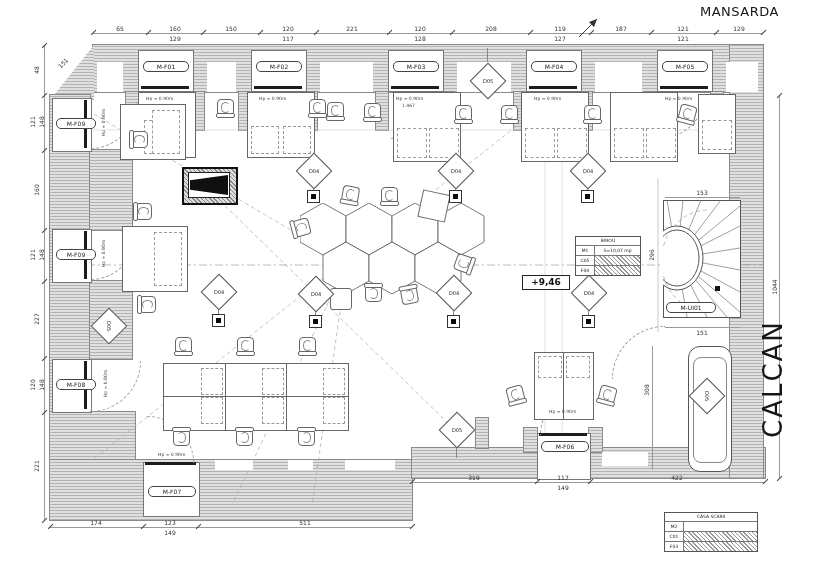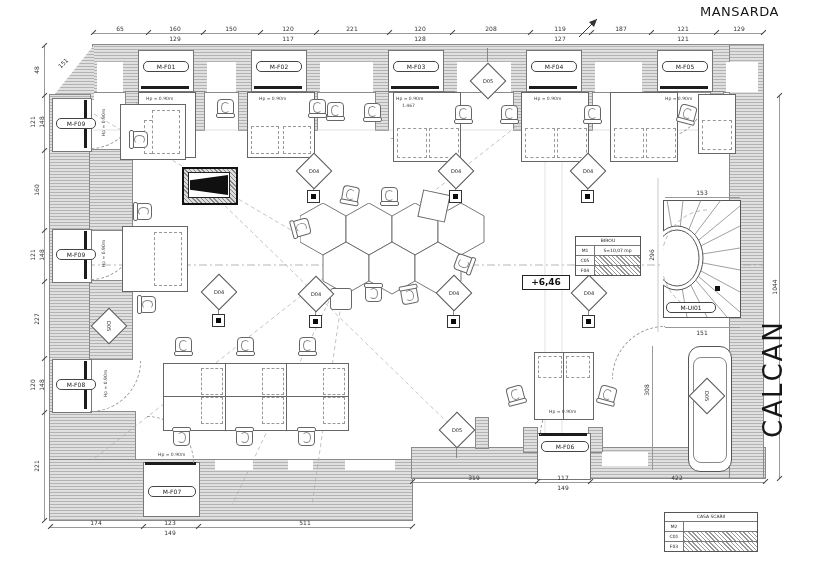--- a/index.html
+++ b/index.html
@@ -317,21 +317,21 @@
   <div class="conn" style="left:588px;top:305px;height:10px"></div>
 
   <div class="spot" style="left:307px;top:190px"></div>
   <div class="spot" style="left:449px;top:190px"></div>
   <div class="spot" style="left:581px;top:190px"></div>
   <div class="spot" style="left:212px;top:314px"></div>
   <div class="spot" style="left:309px;top:315px"></div>
   <div class="spot" style="left:447px;top:315px"></div>
   <div class="spot" style="left:582px;top:315px"></div>
 
-  <div class="lvl" style="left:522px;top:275px;width:46px;height:13px;line-height:13px">+6,46</div>
+  <div class="lvl" style="left:522px;top:275px;width:46px;height:13px;line-height:13px">+9,46</div>
 
   <div class="legend" style="left:575px;top:236px;width:64px">
     <div class="lhead">BIROU</div>
     <div class="lrow">
         <div class="lc1">M1</div>
         <div class="lc2">S=10,07 mp</div>
       </div>
     <div class="lrow">
         <div class="lc1">C05</div>
         <div class="lc2 hcell"></div>

